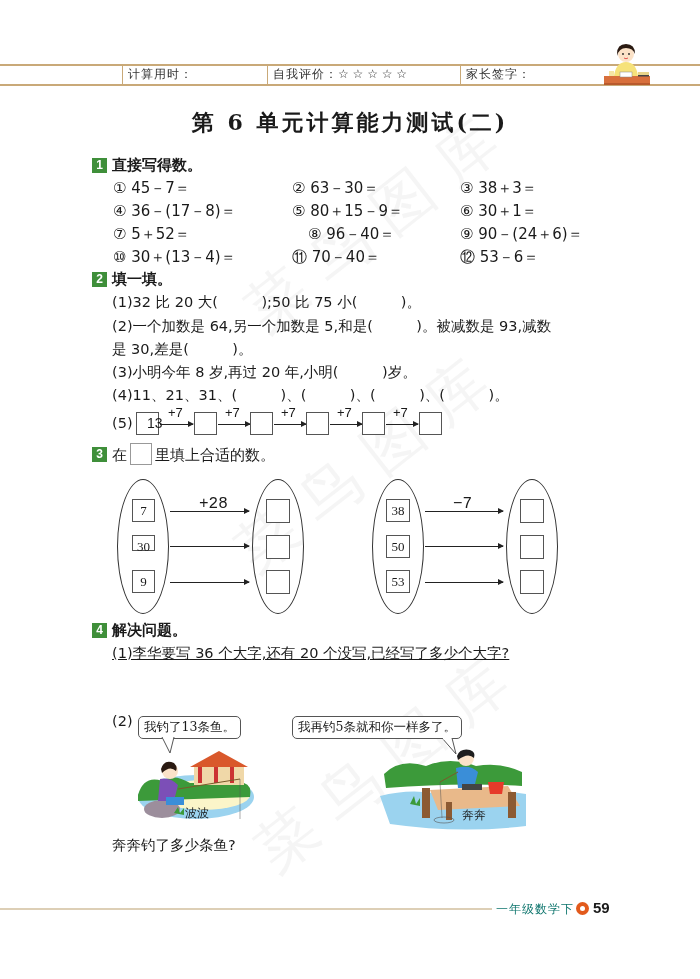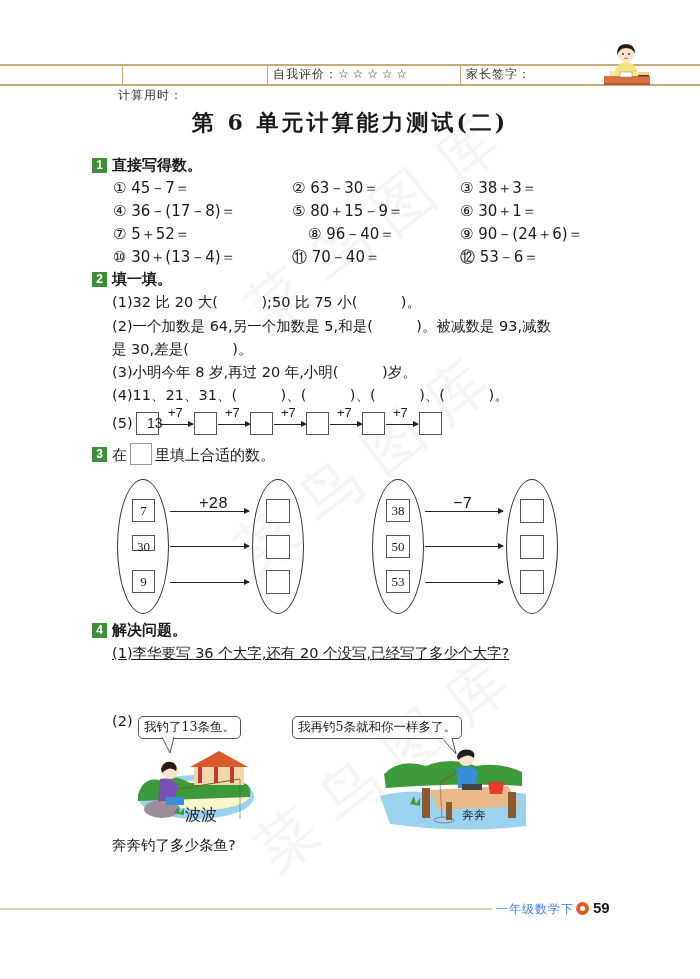--- a/index.html
+++ b/index.html
@@ -35,41 +35,41 @@
     .arrow::after { content: ""; position: absolute; right: -1px; top: -3px; border-left: 6px solid #222;
                     border-top: 3.5px solid transparent; border-bottom: 3.5px solid transparent; }
     .arrow-lbl { position: absolute; font-size: 13px; font-family: "Liberation Sans", sans-serif; }
     .oval { position: absolute; border: 1px solid #333; border-radius: 50%; box-sizing: border-box; }
     .dlbl { position: absolute; font-family: Liberation Mono, monospace; font-size: 16px; }
 
     .bubble { position: absolute; border: 1px solid #555; border-radius: 5px; background: #fff;
               font-family: "DejaVu Serif", "Liberation Serif", serif; font-size: 12.5px; padding: 2px 5px; white-space: nowrap; }
 
     .footer-line { position: absolute; left: 0; top: 908px; width: 492px; height: 2px; background: #ddcfb6; }
-    .footer-text { position: absolute; left: 496px; top: 901px; font-size: 12px; color: #3b82f6;
+    .footer-text { position: absolute; left: 496px; top: 901px; font-size: 12px; color: #0f766e;
                    font-family: "DejaVu Serif", serif; letter-spacing: 1px; }
     .footer-dot { position: absolute; left: 576px; top: 902px; width: 13px; height: 13px; border-radius: 50%; background: #e25a1c; }
     .footer-dot::after { content: ""; position: absolute; left: 4px; top: 4px; width: 5px; height: 5px; border-radius: 50%; background: #fff; }
     .page-num { position: absolute; left: 593px; top: 899px; font-size: 15px; font-weight: bold; font-family: "Liberation Sans", sans-serif; }
 
     .watermark { position: absolute; font-family: "DejaVu Serif", serif; font-size: 60px; color: rgba(200,200,200,0.18);
                  transform: rotate(-38deg); white-space: nowrap; pointer-events: none; letter-spacing: 20px; }
   </style>
 </head>
 <body>
 
 <div class="watermark" style="left:220px; top:180px;">菜鸟图库</div>
 <div class="watermark" style="left:210px; top:420px;">菜鸟图库</div>
 <div class="watermark" style="left:230px; top:720px;">菜鸟图库</div>
 
 <div>
   <div class="hdr-line" style="top:64px;"></div>
   <div class="hdr-line" style="top:84px;"></div>
   <div class="hdr-sep" style="left:122px;"></div>
-  <div class="hdr-cell" style="left:118px;margin-top:21px;">计算用时：</div>
+  <div class="hdr-cell" style="left:128px;">计算用时：</div>
   <div class="hdr-sep" style="left:267px;"></div>
   <div class="hdr-cell" style="left:273px;">自我评价：</div>
   <div class="hdr-cell" style="left:338px; letter-spacing:0;">☆ ☆ ☆ ☆ ☆</div>
   <div class="hdr-sep" style="left:460px;"></div>
   <div class="hdr-cell" style="left:466px;">家长签字：</div>
   <svg class="girl" viewBox="0 0 52 46">
     <rect x="4" y="34" width="46" height="8" fill="#d86f3c"></rect>
     <rect x="4" y="41" width="46" height="2" fill="#b85a2d"></rect>
     <path d="M14 34 Q16 20 26 20 Q36 20 38 34 Z" fill="#f6e27a"></path>
     <circle cx="26" cy="12" r="8" fill="#fbe2c8"></circle>
@@ -196,21 +196,21 @@
   <rect x="96" y="22" width="4" height="16" fill="#c33"></rect>
   <ellipse cx="28" cy="64" rx="18" ry="9" fill="#9c8e9c"></ellipse>
   <circle cx="36" cy="26" r="8" fill="#fbe2c8"></circle>
   <path d="M27 24 Q30 14 40 18 Q44 22 42 26 Q36 20 28 28 Z" fill="#2a1a12"></path>
   <path d="M26 34 Q36 32 44 40 L40 56 L24 56 Z" fill="#7c4fb7"></path>
   <rect x="32" y="52" width="18" height="8" fill="#3a8ed8"></rect>
   <line x1="44" y1="44" x2="106" y2="34" stroke="#7a5a2a" stroke-width="1"></line>
   <line x1="106" y1="34" x2="106" y2="74" stroke="#555" stroke-width="0.5"></line>
   <path d="M40 68 L44 62 L46 68 L50 63 L50 70" fill="#3c9a3a"></path>
 </svg>
-<div class="dlbl" style="left:185px; top:805px; font-family:'DejaVu Serif',serif; font-size:16px;">波波</div>
+<div class="dlbl" style="left:185px; top:805px; font-family:'DejaVu Serif',serif; font-size:12px;">波波</div>
 
 <div class="bubble" style="left:292px; top:716px;">我再钓5条就和你一样多了。</div>
 <svg class="abs" style="left:440px; top:738px;" width="20" height="18" viewBox="0 0 20 18">
   <path d="M2 0 L16 16 L12 0" fill="#fff" stroke="#555" stroke-width="1"></path>
   <rect x="3" y="0" width="8" height="1.5" fill="#fff"></rect>
 </svg>
 
 <svg class="abs" style="left:380px; top:748px;" width="148" height="82" viewBox="0 0 148 82">
   <path d="M0 48 Q30 40 60 46 Q100 40 146 46 L146 78 Q80 86 10 76 Z" fill="#9bd3ef"></path>
   <path d="M4 26 Q20 10 46 18 Q70 8 96 18 Q122 14 142 24 L142 38 Q80 34 6 40 Z" fill="#3c9a3a"></path>

